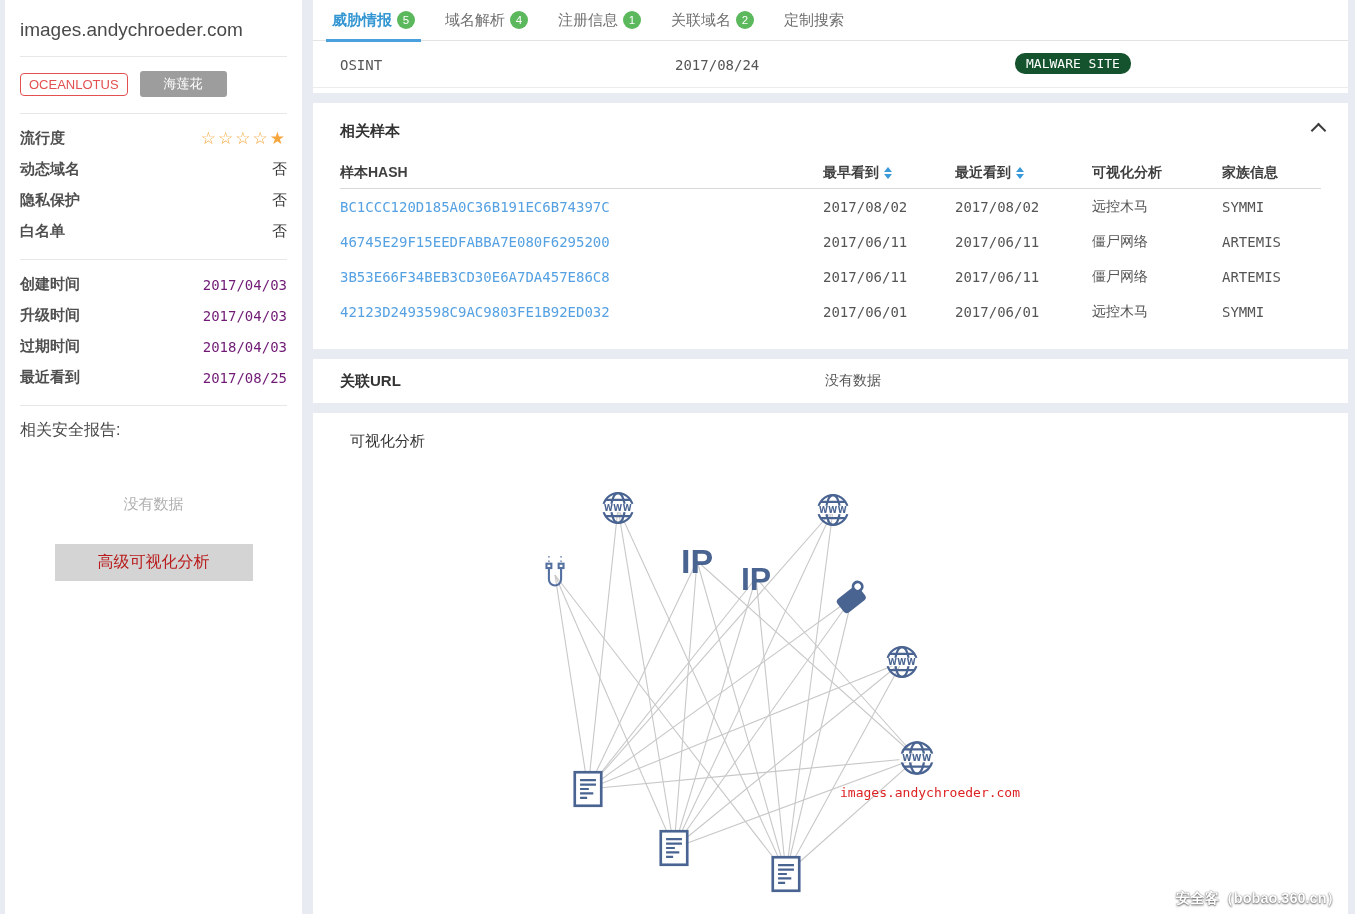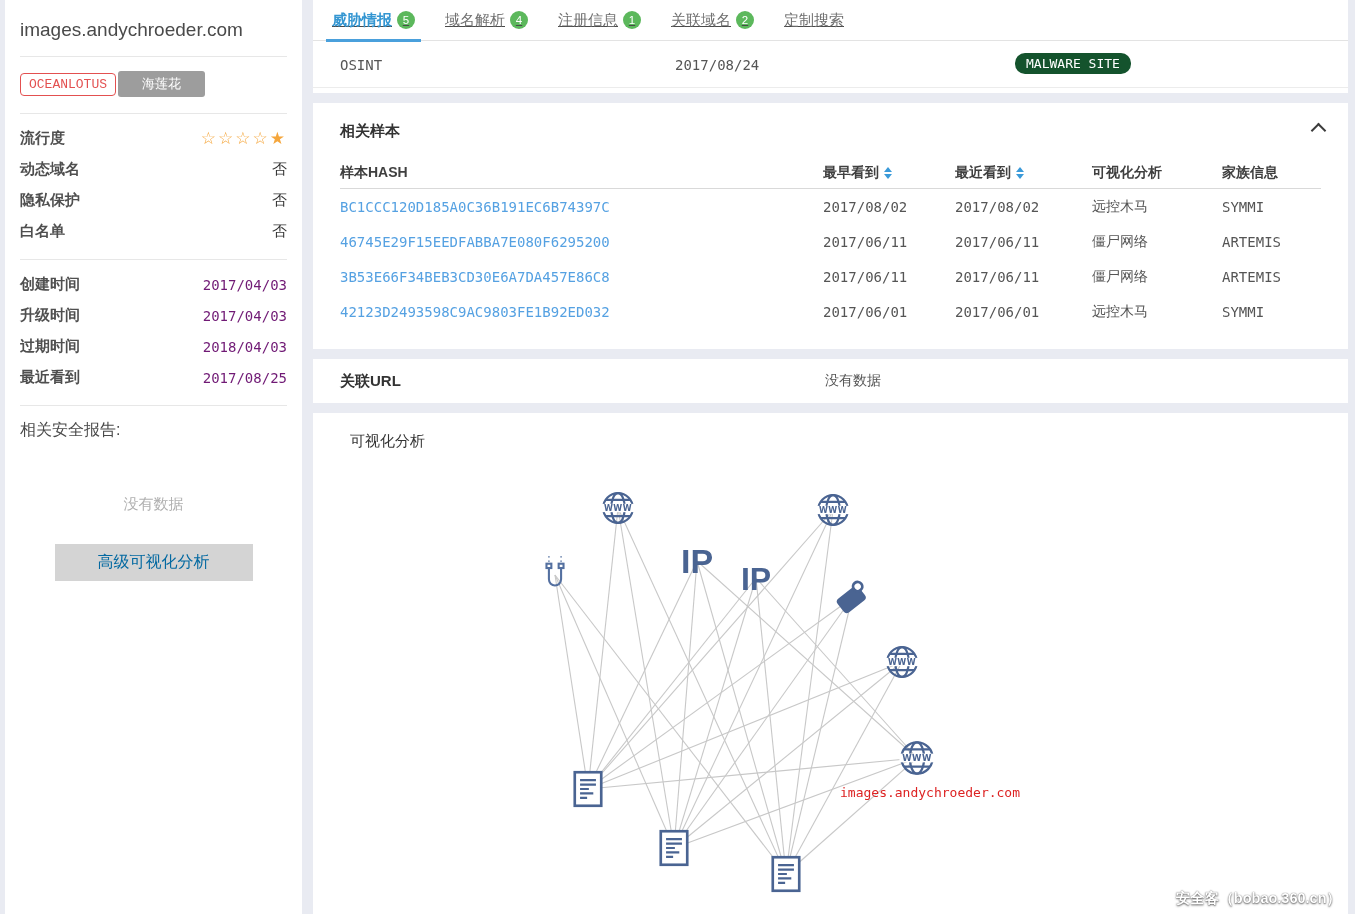--- a/index.html
+++ b/index.html
@@ -11,21 +11,21 @@
   .mono { font-family:"DejaVu Sans Mono","Liberation Mono",monospace; }
   .page { position:relative; width:1355px; height:914px; }
 
   
   .sidebar {
     position:absolute; left:5px; top:0; width:297px; height:914px;
     background:#fff; padding:0 15px;
   }
   .sb-section { border-bottom:1px solid #e7e7e7; }
   .domain-title { font-size:19px; color:#4a4a4a; padding:19px 0 15px; }
-  .tags-row { padding:14px 0 16px; display:flex; gap:2px; align-items:center;font-family:Liberation Mono, monospace; }
+  .tags-row { padding:14px 0 16px; display:flex; gap:12px; align-items:center; }
   .tag-outline {
     color:#e35050; border:1px solid #e35050; border-radius:4px;
     font-size:13px; padding:3px 8px; background:#fff;
   }
   .tag-gray {
     color:#fff; background:#9d9d9d; border-radius:3px;
     font-size:13px; padding:4px 24px;
   }
   .attr-block { padding:9px 0 12px; }
   .attr-row {
@@ -34,34 +34,33 @@
   }
   .attr-label { color:#4f4f4f; font-weight:600; }
   .attr-value { color:#333; }
   .attr-value.mono { font-size:14px; color:#701a75; }
   .stars .star { color:#f5a63c; font-size:17px; letter-spacing:2px; }
   .reports-block { padding-top:14px; }
   .reports-title { font-size:16px; color:#4a4a4a; }
   .no-data-center { text-align:center; color:#b0b0b0; font-size:15px; margin-top:54px; }
   .adv-btn {
     display:block; margin:30px auto 0; width:198px; height:37px;
-    background:#d4d4d4; border:none; color:#0369a1; font-size:16px;
+    background:#d4d4d4; border:none; color:#b91c1c; font-size:16px;
     cursor:pointer; font-family:inherit;
   }
 
   
   .main { position:absolute; left:313px; top:0; width:1035px; height:914px; }
   .card { background:#fff; margin-bottom:10px; position:relative; }
 
   
   .tabs-card { height:93px; }
   .tabbar {
     height:41px; display:flex; align-items:center; padding-left:17px;
     border-bottom:1px solid #e3e3e3;
-    text-decoration:underline;
   }
   .tab {
     position:relative; height:41px; display:flex; align-items:center; gap:5px;
     margin-right:26px; padding:0 2px; font-size:15px; color:#6f6f6f; cursor:pointer;
   }
   .tab.active { color:#3496d2; font-weight:700; }
   .tab.active::after {
     content:""; position:absolute; left:-4px; right:-4px; bottom:-1px;
     height:3px; background:#4aa0dc;
   }

